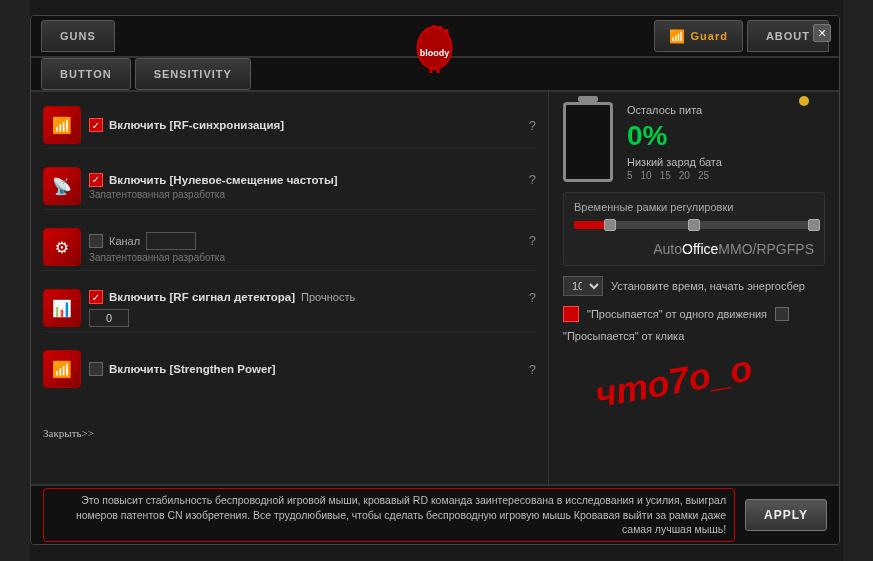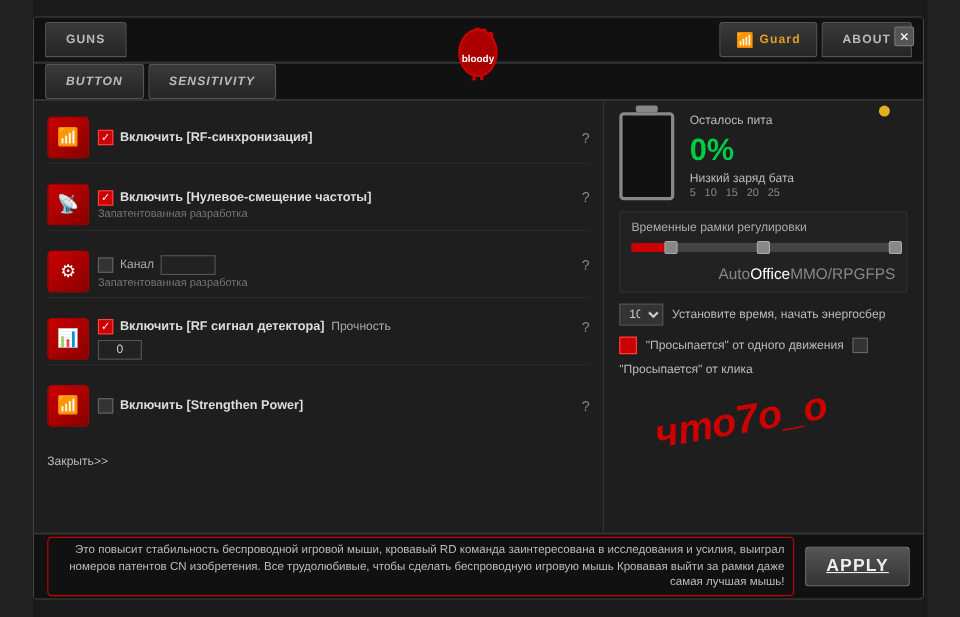--- a/index.html
+++ b/index.html
@@ -128,21 +128,20 @@
       color: #bbb;
       font-size: 11px;
       font-weight: bold;
       letter-spacing: 1px;
       text-transform: uppercase;
       padding: 4px 18px;
       cursor: pointer;
       height: 32px;
       display: flex;
       align-items: center;
-      font-style: italic;
     }
 
     
     .main-content {
       display: flex;
       height: calc(100% - 76px - 60px);
       background: #1e1e1e;
     }
 
     
@@ -245,21 +244,22 @@
     .feature-label-extra {
       color: #aaa;
       font-size: 11px;
     }
 
     .close-link {
       color: #bbb;
       font-size: 11px;
       cursor: pointer;
       display: inline-block;
-      margin-top: 8px;
+      margin-top: 21px;
+      font-family: Liberation Serif, serif;
     }
 
     
     .right-panel {
       width: 290px;
       padding: 10px 14px;
       display: flex;
       flex-direction: column;
       gap: 10px;
     }
@@ -481,27 +481,26 @@
       padding: 4px 8px;
       border-radius: 4px;
       text-align: right;
     }
 
     .apply-btn {
       background: linear-gradient(to bottom, #555, #333);
       border: 1px solid #777;
       border-radius: 3px;
       color: #eee;
-      font-size: 16px;
+      font-size: 12px;
       font-weight: bold;
       letter-spacing: 1px;
       padding: 8px 18px;
       cursor: pointer;
       flex-shrink: 0;
-      text-decoration: underline;
     }
 
     
     .yellow-dot {
       position: absolute;
       right: 30px;
       top: 80px;
       width: 10px;
       height: 10px;
       background: #e0b020;

